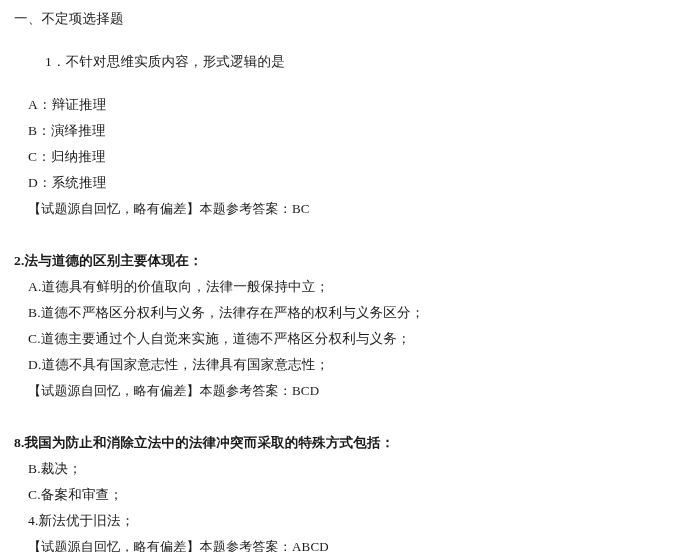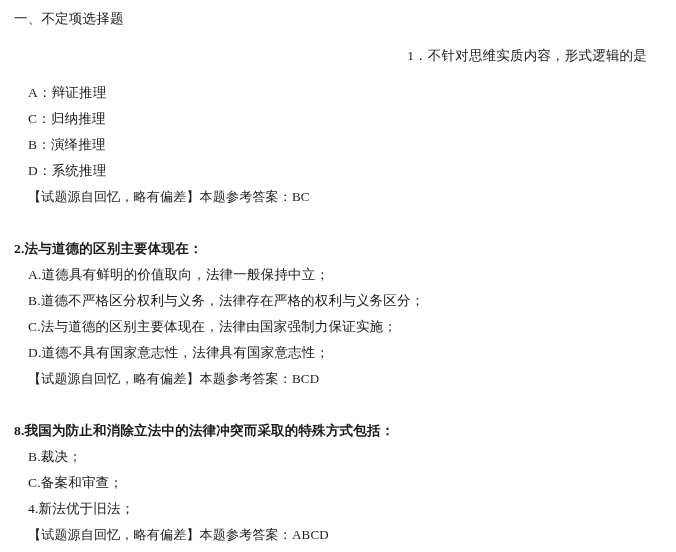--- a/index.html
+++ b/index.html
@@ -24,24 +24,23 @@
   .section-title {
     font-size: 13.5px;
     line-height: 26px;
     margin: 0 0 0 0;
     padding-top: 2px;
     letter-spacing: 0.2px;
   }
   .q-stem {
     font-size: 13.5px;
     line-height: 26px;
-    margin: 11px;
+    margin: 17px;
     padding-left: 14px;
     letter-spacing: 0.2px;
-    text-align: right;
   }
   .q-stem-bold {
     font-size: 13.5px;
     line-height: 26px;
     margin: 0;
     font-weight: bold;
     letter-spacing: 0.2px;
   }
   .option {
     font-size: 13.5px;
@@ -67,33 +66,33 @@
 </head>
 <body>
 
 <div class="page">
 
   <div class="section-title">一、不定项选择题</div>
 
   <div class="block">
     <div class="q-stem">1．不针对思维实质内容，形式逻辑的是</div>
     <div class="option">A：辩证推理</div>
+    <div class="option">B：演绎推理</div>
     <div class="option">C：归纳推理</div>
-    <div class="option">B：演绎推理</div>
     <div class="option">D：系统推理</div>
     <div class="answer-line">【试题源自回忆，略有偏差】本题参考答案：BC</div>
   </div>
 
   <div class="gap-1"></div>
 
   <div class="block q2-block">
     <div class="q-stem-bold">2.法与道德的区别主要体现在：</div>
     <div class="option">A.道德具有鲜明的价值取向，法律一般保持中立；</div>
     <div class="option">B.道德不严格区分权利与义务，法律存在严格的权利与义务区分；</div>
-    <div class="option">C.法与道德的区别主要体现在，法律由国家强制力保证实施；</div>
+    <div class="option">C.道德主要通过个人自觉来实施，道德不严格区分权利与义务；</div>
     <div class="option">D.道德不具有国家意志性，法律具有国家意志性；</div>
     <div class="answer-line">【试题源自回忆，略有偏差】本题参考答案：BCD</div>
   </div>
 
   <div class="gap-2"></div>
 
   <div class="block">
     <div class="q-stem-bold">8.我国为防止和消除立法中的法律冲突而采取的特殊方式包括：</div>
     <div class="option">B.裁决；</div>
     <div class="option">C.备案和审查；</div>

